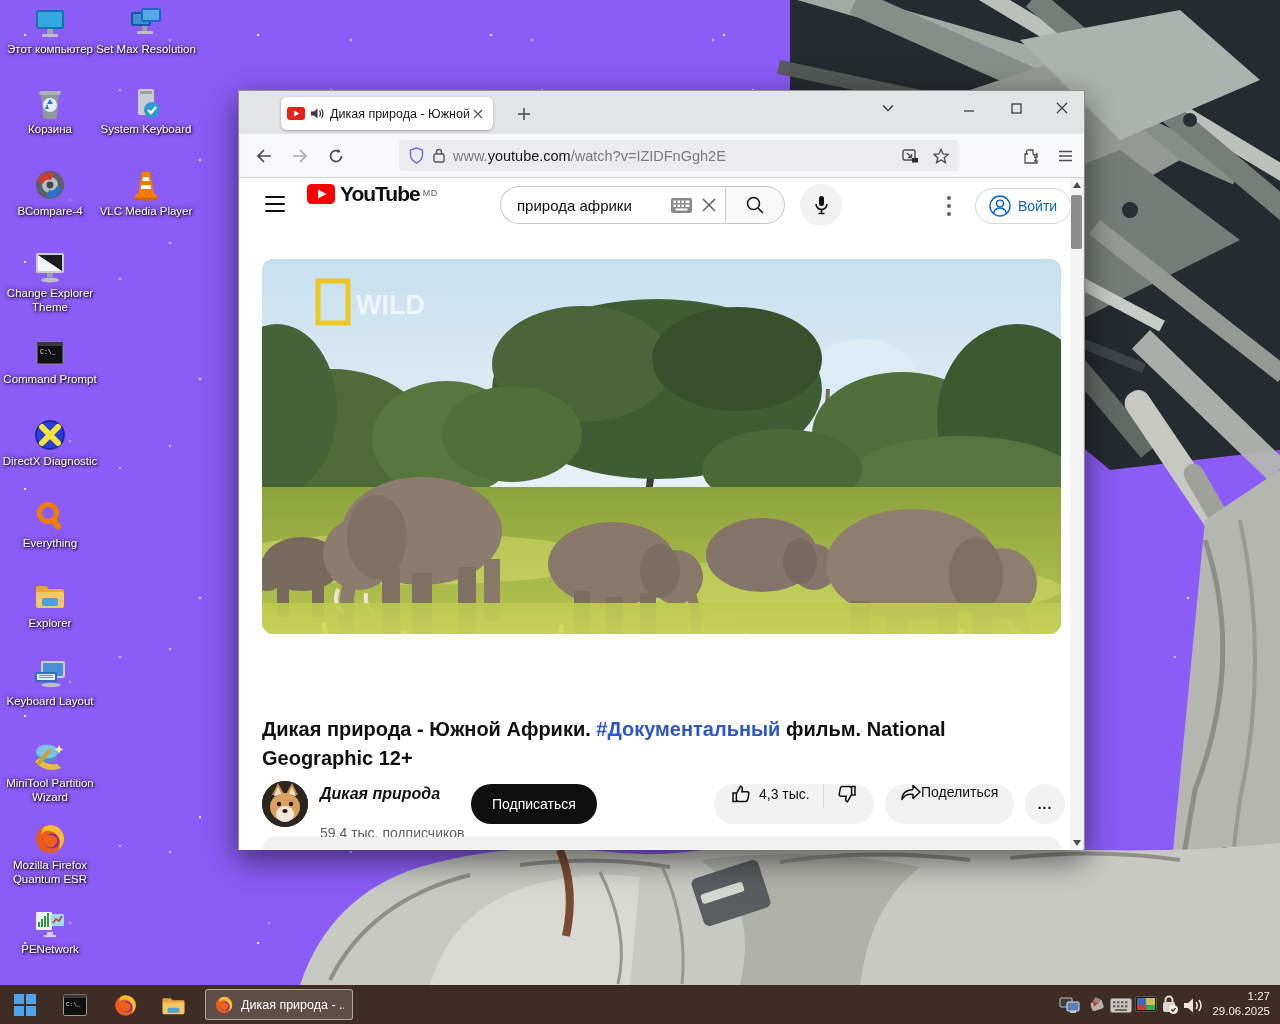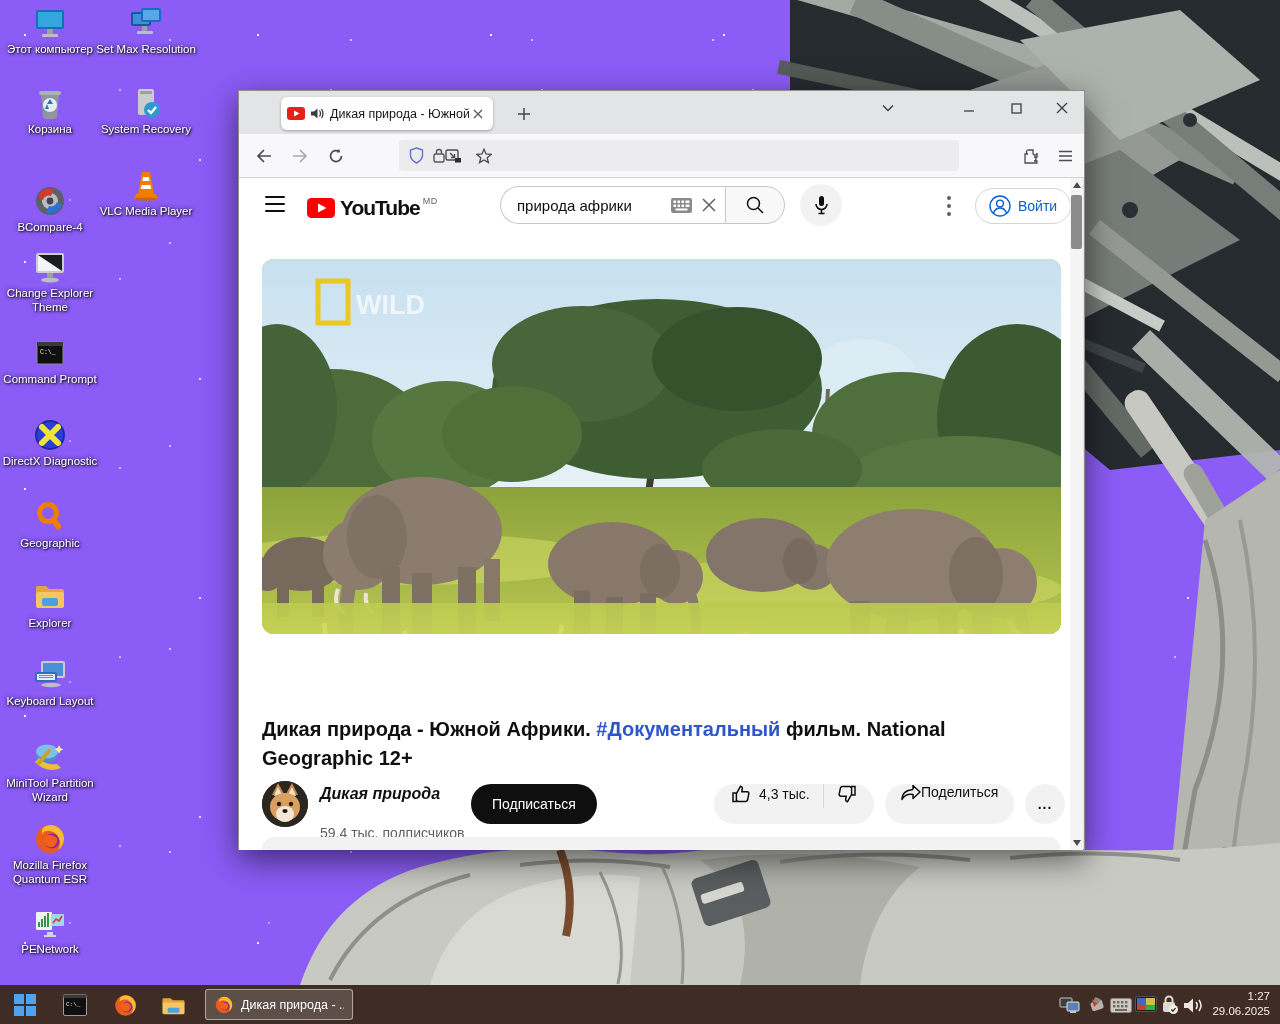--- a/index.html
+++ b/index.html
@@ -43,21 +43,21 @@
             display:flex; align-items:center; padding:0 10px; }
   .urltext { font-size:14.5px; color:#7a7a82; margin-left:8px; white-space:nowrap; overflow:hidden; flex:1; }
   .urltext .dom { color:#15141a; }
   .tool-ico { display:flex; align-items:center; justify-content:center; }
 
   
   .page { position:absolute; left:0; top:87px; width:832px; height:672px; background:#fff; overflow:hidden; }
   .yt-header { position:absolute; left:0; top:0; width:100%; height:56px; background:#fff; }
   .burger { position:absolute; left:26px; top:18px; width:20px; height:16px; display:flex; flex-direction:column; justify-content:space-between; }
   .burger span { height:2px; background:#0f0f0f; border-radius:1px; }
-  .yt-logo { position:absolute; left:68px; top:20px; display:flex; align-items:flex-start; }
+  .yt-logo { position:absolute; left:68px; top:6px; display:flex; align-items:center; }
   .yt-badge { font-size:9px; color:#606060; margin-left:3px; margin-top:-2px; letter-spacing:.5px; }
   .yt-word { font-size:21px; font-weight:700; letter-spacing:-1px; color:#0f0f0f; margin-left:5px; line-height:20px; }
   .searchwrap { position:absolute; left:261px; top:8px; height:38px; display:flex; }
   .searchbox { width:225px; height:38px; border:1px solid #c6c6c6; border-right:none; border-radius:20px 0 0 20px;
                display:flex; align-items:center; padding:0 8px 0 16px; background:#fff; }
   .searchbox input { border:none; outline:none; flex:1; font-size:15px; font-family:"Liberation Sans",sans-serif; color:#0f0f0f; min-width:0; background:transparent; }
   .searchbtn { width:60px; height:38px; border:1px solid #c6c6c6; border-radius:0 20px 20px 0; background:#f8f8f8;
                display:flex; align-items:center; justify-content:center; }
   .micbtn { position:absolute; left:561px; top:6px; width:42px; height:42px; border-radius:50%; background:#f2f2f2;
             display:flex; align-items:center; justify-content:center; }
@@ -180,23 +180,23 @@
       </svg>
     <span class="dlabel">Корзина</span>
   </div>
   <div class="dicon" style="left:96px; top:86px;">
     <svg class="ico" viewBox="0 0 34 34">
         <rect x="9" y="3" width="16" height="26" rx="2" fill="#c9cdd1"></rect>
         <rect x="11" y="5" width="12" height="3" fill="#9aa0a6"></rect>
         <circle cx="23" cy="24" r="8" fill="#2f9ad0"></circle>
         <path d="M19,24 l3,3 5,-6" stroke="#fff" stroke-width="2.4" fill="none"></path>
       </svg>
-    <span class="dlabel">System Recovery</span>
-  </div>
-  <div class="dicon" style="left:0px; top:184px;align-items:center;">
+    <span class="dlabel">System Keyboard</span>
+  </div>
+  <div class="dicon" style="left:0px; top:168px;align-items:center;">
     <svg class="ico" viewBox="0 0 34 34">
         <circle cx="17" cy="17" r="14" fill="#5b6066"></circle>
         <circle cx="17" cy="17" r="8" fill="#b9bdc2"></circle>
         <path d="M5,13 a13,13 0 0 1 16,-8 l-3,7 a6,6 0 0 0 -8,4 Z" fill="#d23b2f"></path>
         <path d="M29,21 a13,13 0 0 1 -16,8 l3,-7 a6,6 0 0 0 8,-4 Z" fill="#2e6fd2"></path>
         <circle cx="17" cy="17" r="3.4" fill="#40454b"></circle>
       </svg>
     <span class="dlabel">BCompare-4</span>
   </div>
   <div class="dicon" style="left:96px; top:168px;">
@@ -232,21 +232,21 @@
         <circle cx="17" cy="17" r="14" fill="none" stroke="#1a2aa0" stroke-width="2"></circle>
         <path d="M9,9 L25,25 M25,9 L9,25" stroke="#f2e43a" stroke-width="6" stroke-linecap="round"></path>
       </svg>
     <span class="dlabel">DirectX Diagnostic</span>
   </div>
   <div class="dicon" style="left:0px; top:500px;">
     <svg class="ico" viewBox="0 0 34 34">
         <circle cx="15" cy="13" r="8.5" fill="none" stroke="#ef7d00" stroke-width="5"></circle>
         <rect x="17" y="20" width="6" height="13" rx="3" fill="#ef7d00" transform="rotate(-35 17 20)"></rect>
       </svg>
-    <span class="dlabel">Geographic</span>
+    <span class="dlabel">Everything</span>
   </div>
   <div class="dicon" style="left:0px; top:580px;">
     <svg class="ico" viewBox="0 0 34 34">
         <path d="M3,8 q0,-2 2,-2 h8 l3,3 h13 q2,0 2,2 v3 H3 Z" fill="#e8a33d"></path>
         <rect x="3" y="12" width="28" height="16" rx="2" fill="#f7c664"></rect>
         <rect x="9" y="18" width="16" height="8" rx="2" fill="#4aa3e0"></rect>
       </svg>
     <span class="dlabel">Explorer</span>
   </div>
   <div class="dicon" style="left:0px; top:658px;">
@@ -355,20 +355,21 @@
         </svg>
     </div>
     <div class="urlbar">
       <svg width="15" height="17" viewBox="0 0 15 17">
           <path d="M7.5,1 L13.5,3 V8 q0,5 -6,8 q-6,-3 -6,-8 V3 Z" fill="none" stroke="#6a6fd0" stroke-width="1.4"></path>
         </svg>
       <svg width="12" height="15" viewBox="0 0 12 15" style="margin-left:9px">
           <rect x="1" y="6" width="10" height="8" rx="1.5" fill="none" stroke="#55555c" stroke-width="1.4"></rect>
           <path d="M3.5,6 V4 a2.5,2.5 0 0 1 5,0 V6" fill="none" stroke="#55555c" stroke-width="1.4"></path>
         </svg>
+      <span class="urltext"><span>www.</span><span class="dom">youtube.com</span><span>/watch?v=IZIDFnGgh2E</span></span>
       <span class="tool-ico" style="margin-right:14px">
         <svg width="17" height="14" viewBox="0 0 17 14">
             <rect x="1" y="1" width="12" height="10" rx="1.5" fill="none" stroke="#4a4a52" stroke-width="1.4"></rect>
             <path d="M5,4 l4,4" stroke="#4a4a52" stroke-width="1.4"></path>
             <path d="M9.5,5 L9.5,8.5 L6,8.5" fill="none" stroke="#4a4a52" stroke-width="1.4"></path>
             <rect x="10" y="9" width="6" height="4.5" fill="#2c2c33"></rect>
           </svg>
       </span>
       <span class="tool-ico">
         <svg width="16" height="16" viewBox="0 0 16 16">

